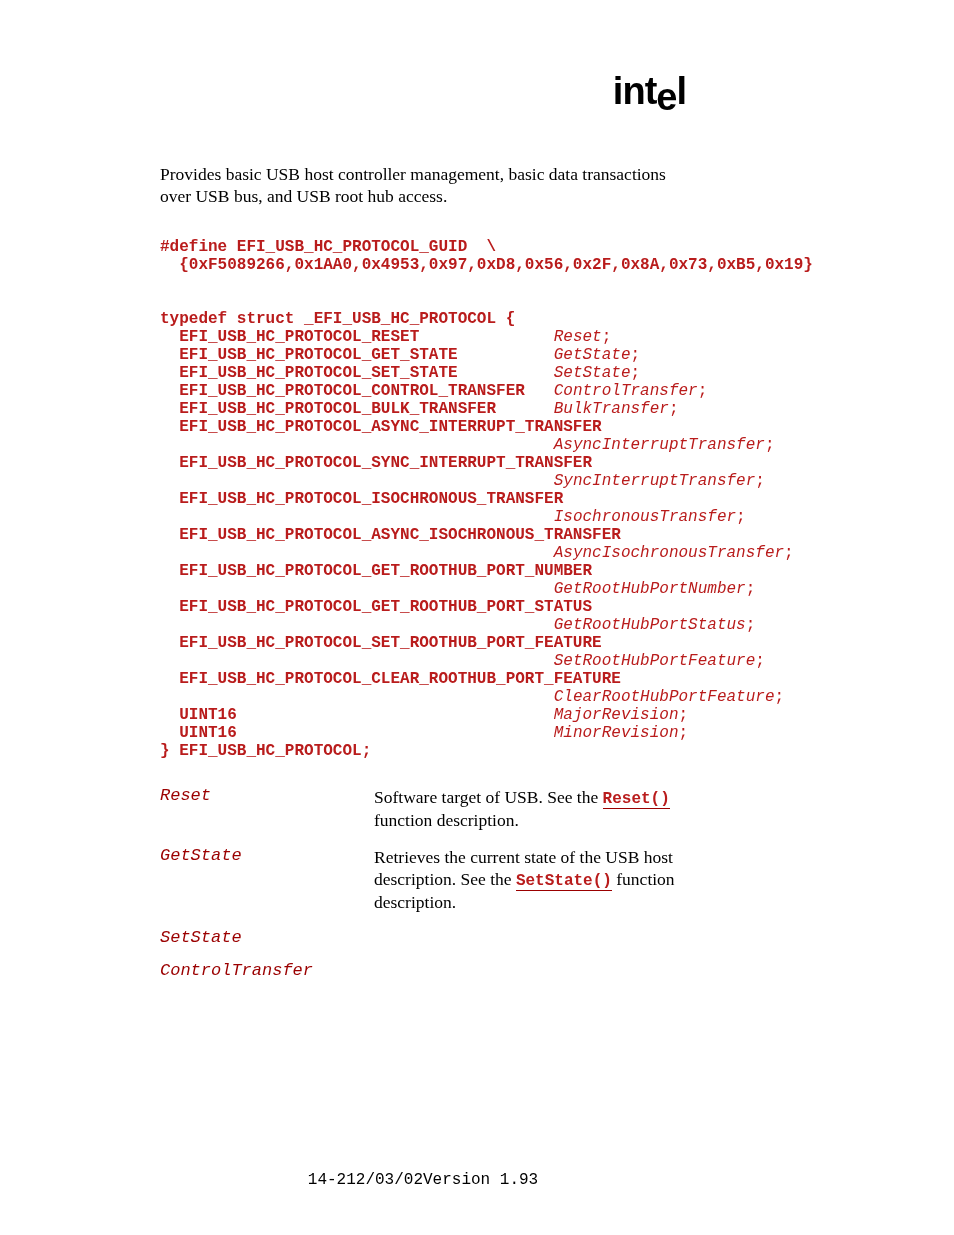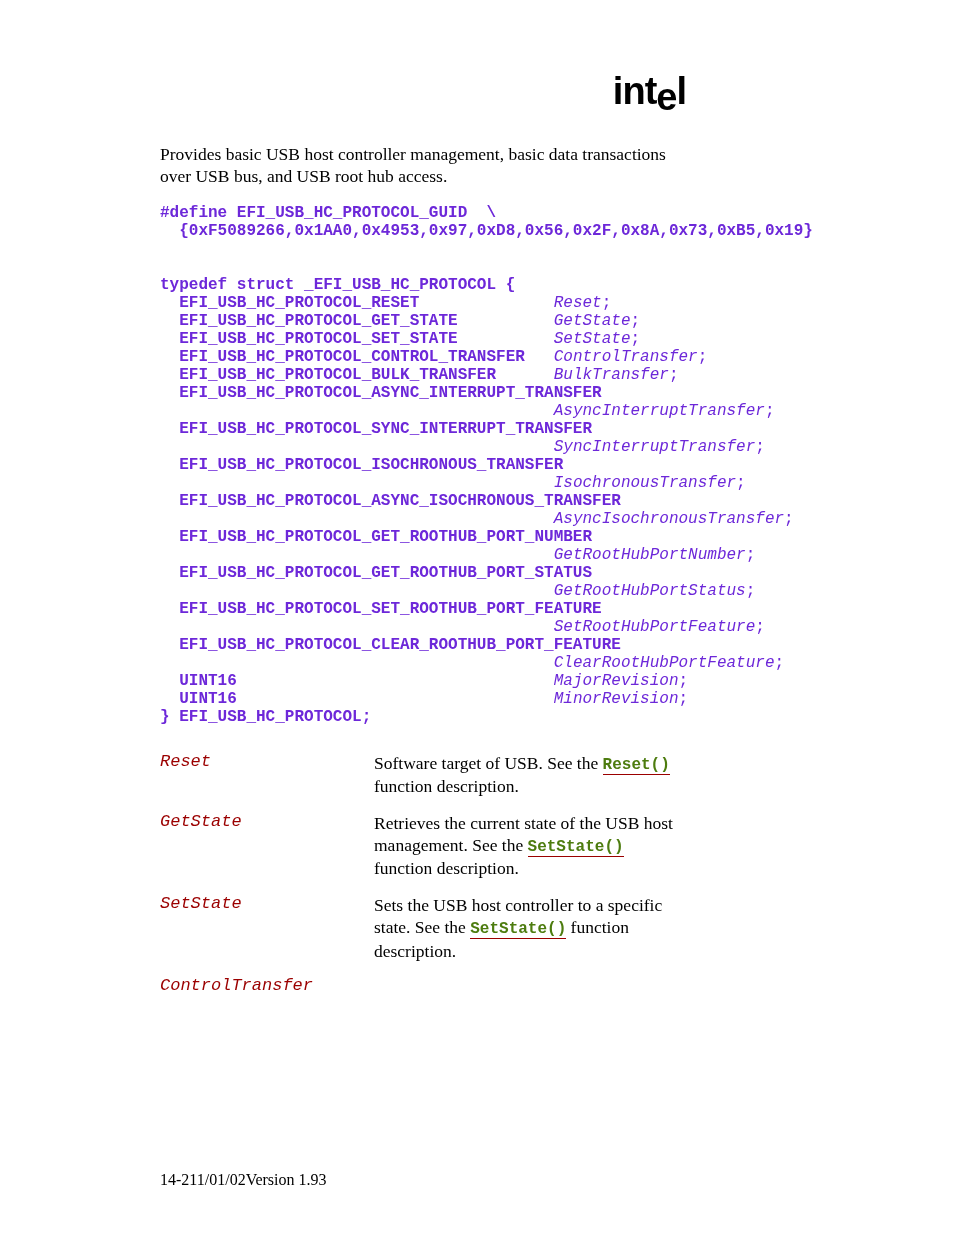--- a/index.html
+++ b/index.html
@@ -24,31 +24,31 @@
     font-weight: 700;
     font-size: 38px;
     letter-spacing: -1px;
     color: #000;
   }
   .logo .drop {
     position: relative;
     top: 6px;
   }
   .summary {
-    margin-top: 74px;
+    margin-top: 94px;
     font-size: 17.5px;
     line-height: 1.25;
   }
   .code {
     font-family: "Courier New", Courier, monospace;
     font-size: 16px;
     line-height: 18px;
     white-space: pre;
-    margin-top: 16px;
-    color: #6d28d9;
+    margin-top: 30px;
+    color: #b91c1c;
   }
   .code .kw { font-weight: 700; font-style: normal; }
   .code .mem { font-style: italic; font-weight: normal; }
   .params {
     margin-top: 26px;
   }
   .param-row {
     display: flex;
     align-items: flex-start;
     margin-bottom: 14px;
@@ -61,32 +61,33 @@
     color: #9b0000;
     font-size: 17px;
   }
   .param-desc {
     font-size: 17.5px;
     line-height: 1.28;
   }
   .param-desc .fn {
     font-family: "Courier New", Courier, monospace;
     font-weight: 700;
-    color: #4d7c0f;
+    color: #b91c1c;
     border-bottom: 1px solid #9b0000;
     font-size: 16px;
   }
   .footer {
     position: absolute;
     left: 160px;
     right: 124px;
     bottom: 46px;
     display: flex;
-    justify-content: flex-start;
+    justify-content: center;
     font-size: 16px;
+    font-family: Liberation Mono, monospace;
   }
 </style>
 </head>
 <body>
 
 <div class="page">
 
   <div class="logo"><span>int</span><span class="drop">e</span><span>l</span></div>
 
   <div class="summary">Provides basic USB host controller management, basic data transactions over USB bus, and USB root hub access.</div>
@@ -121,30 +122,29 @@
 <span class="kw">  UINT16                                 </span><span class="mem">MinorRevision</span><span>;</span>
 <span class="kw">} EFI_USB_HC_PROTOCOL;</span></div>
 
   <div class="params">
     <div class="param-row">
       <div class="param-name">Reset</div>
       <div class="param-desc"><span>Software target of USB.  See the </span><span class="fn">Reset()</span><span> function description.</span></div>
     </div>
     <div class="param-row">
       <div class="param-name">GetState</div>
-      <div class="param-desc"><span>Retrieves the current state of the USB host management.  See the </span><span class="fn">SetState()</span><span> function description.</span></div>
+      <div class="param-desc"><span>Retrieves the current state of the USB host description.  See the </span><span class="fn">SetState()</span><span> function description.</span></div>
     </div>
     <div class="param-row">
       <div class="param-name">SetState</div>
-      <div class="param-desc"><span>Sets the USB host controller to a specific state.  See the </span><span class="fn">SetState()</span><span> function description.</span></div>
     </div>
     <div class="param-row">
       <div class="param-name">ControlTransfer</div>
     </div>
   </div>
 
   <div class="footer">
     <span>14-2</span>
-    <span>11/01/02</span>
+    <span>12/03/02</span>
     <span>Version 1.93</span>
   </div>
 
 </div>
 
 </body></html>

